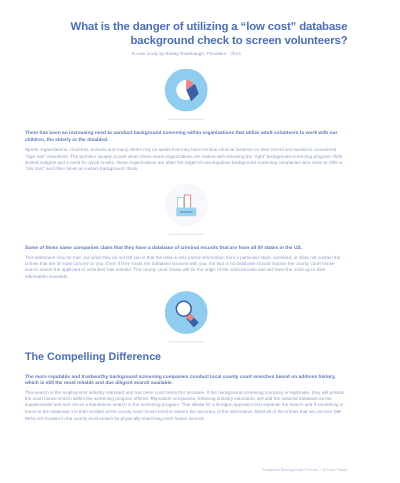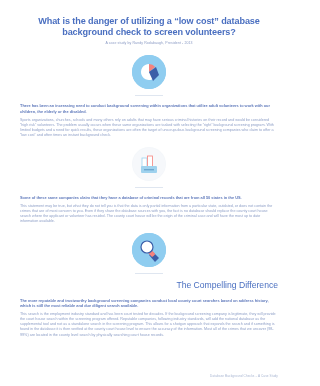--- a/index.html
+++ b/index.html
@@ -21,21 +21,21 @@
     background: #ffffff;
     position: relative;
     box-sizing: border-box;
     padding: 0 20px;
   }
 
   
   .title {
     margin: 0;
     padding-top: 16px;
-    text-align: center;
+    text-align: right;
     font-size: 9.1px;
     line-height: 11.2px;
     font-weight: bold;
     color: #4a6fc0;
     letter-spacing: -0.1px;
   }
   .subtitle {
     margin: 3px 0 0 0;
     text-align: center;
     font-size: 3.5px;
@@ -80,24 +80,24 @@
     margin: 3.5px 0 0 0;
     font-size: 3.7px;
     line-height: 5.1px;
     color: #8d9ec6;
     text-align: left;
   }
 
   
   .section-heading {
     margin: 6px 0 0 0;
-    text-align: right;
+    text-align: left;
     font-size: 8.6px;
     line-height: 11px;
-    font-weight: normal;
+    font-weight: bold;
     color: #4a6fc0;
   }
 
   
   .footer {
     position: absolute;
     right: 20px;
     bottom: 8px;
     font-size: 3.1px;
     color: #a9b6d2;

